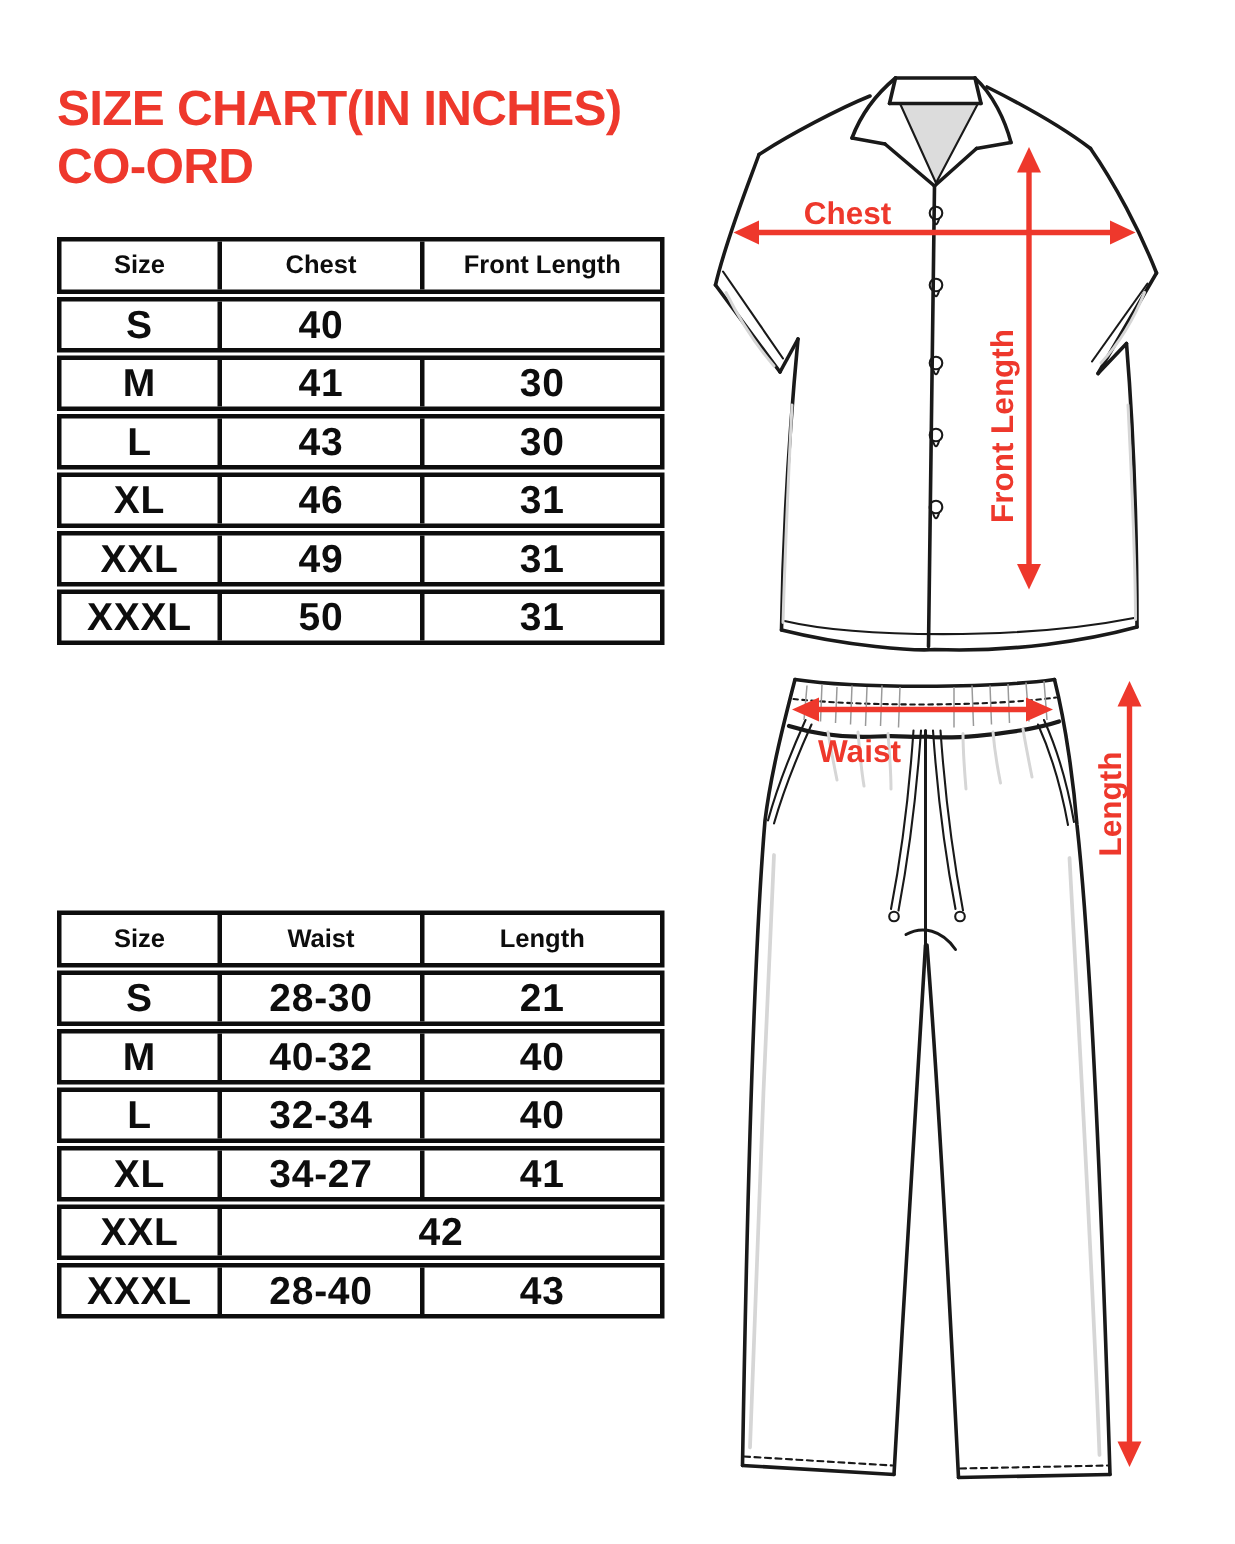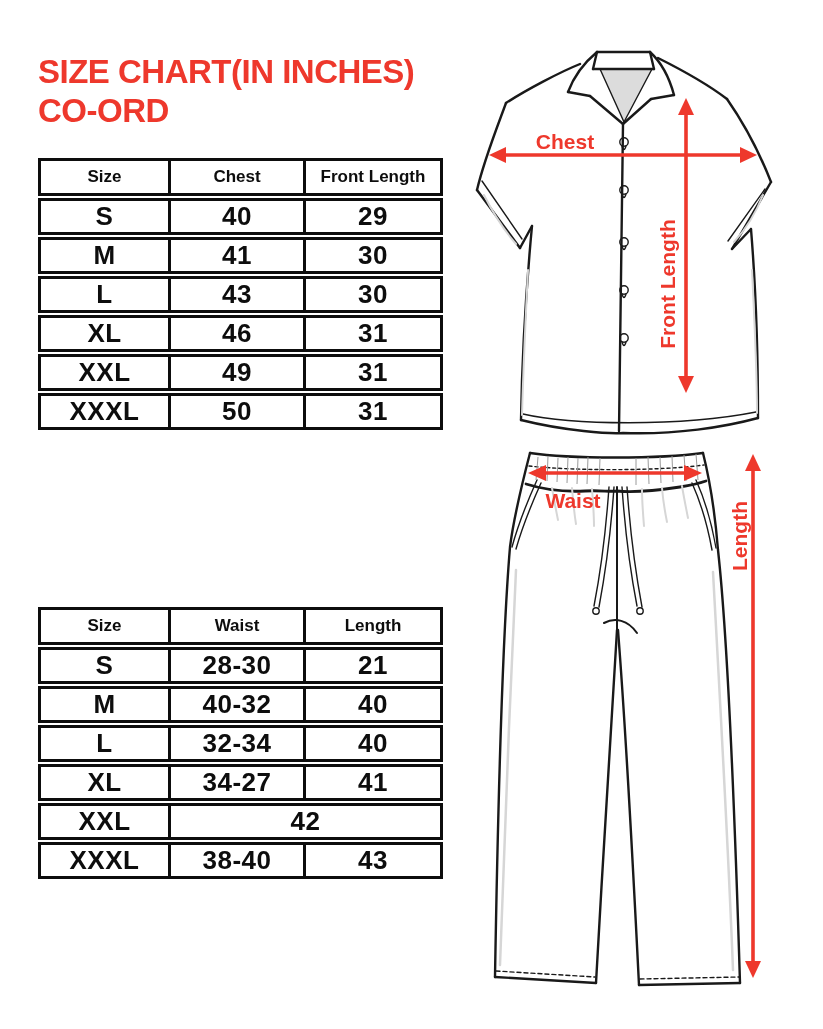--- a/index.html
+++ b/index.html
@@ -20,21 +20,21 @@
   .t-row {
     display:flex; height:37px; background:#fff;
     border:3px solid var(--ink); margin-bottom:2px;
   }
   .t-row.head { height:38px; }
   .t-row:last-child { margin-bottom:0; }
   .t-cell {
     display:flex; align-items:center; justify-content:center;
     font-weight:bold; color:var(--ink);
   }
-  .c1 { width:127px; }
+  .c1 { width:104px; }
   .c2 { width:135px; border-left:3px solid var(--ink); }
   .c3 { flex:1;      border-left:3px solid var(--ink); }
   .head .t-cell { font-size:17px; }
   .t-row:not(.head) .t-cell { font-size:26px; letter-spacing:0.5px; }
   svg.diagram { position:absolute; }
   #shirt-svg { left:460px; top:30px; }
   #pants-svg { left:460px; top:440px; }
   .sketch { stroke:#191919; stroke-width:2.4; fill:none; stroke-linecap:round; stroke-linejoin:round; }
   .thin   { stroke:#191919; stroke-width:1.4; fill:none; stroke-linecap:round; }
   .tick   { stroke:#9a9a9a; stroke-width:1;   fill:none; }
@@ -56,21 +56,20 @@
 
 <div class="size-table" id="shirt-table">
   <div class="t-row head">
     <div class="t-cell c1">Size</div>
     <div class="t-cell c2">Chest</div>
     <div class="t-cell c3">Front Length</div>
   </div>
   <div class="t-row">
     <div class="t-cell c1">S</div>
     <div class="t-cell c2">40</div>
-    <div class="t-cell c3">29</div>
   </div>
   <div class="t-row">
     <div class="t-cell c1">M</div>
     <div class="t-cell c2">41</div>
     <div class="t-cell c3">30</div>
   </div>
   <div class="t-row">
     <div class="t-cell c1">L</div>
     <div class="t-cell c2">43</div>
     <div class="t-cell c3">30</div>
@@ -117,21 +116,21 @@
     <div class="t-cell c1">XL</div>
     <div class="t-cell c2">34-27</div>
     <div class="t-cell c3">41</div>
   </div>
   <div class="t-row">
     <div class="t-cell c1">XXL</div>
     <div class="t-cell c3">42</div>
   </div>
   <div class="t-row">
     <div class="t-cell c1">XXXL</div>
-    <div class="t-cell c2">38-40</div>
+    <div class="t-cell c2">28-40</div>
     <div class="t-cell c3">43</div>
   </div>
 </div>
 
 <svg id="shirt-svg" class="diagram" width="360" height="410" viewBox="0 0 360 410">
 
   <polygon points="140,39 192,39 164,92" fill="#dcdcdc"></polygon>
   <g class="sketch">
 
     <path d="M137,22 L190,22"></path>

